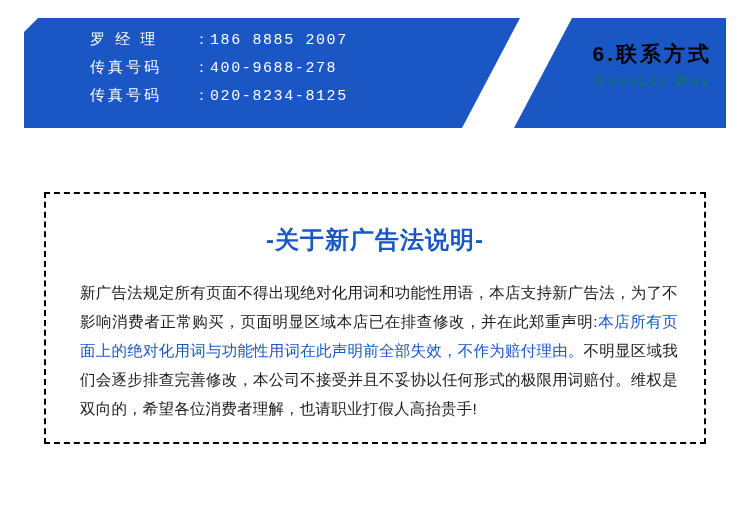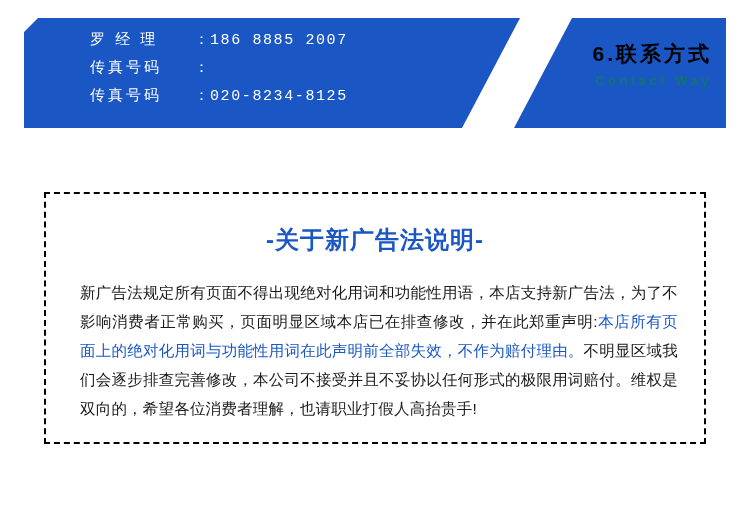--- a/index.html
+++ b/index.html
@@ -141,20 +141,21 @@
 
   <div class="contact-list">
     <div class="contact-row">
       <span class="contact-label">罗 经 理</span>
       <span class="contact-colon">：</span>
       <span class="contact-value">186 8885 2007</span>
     </div>
     <div class="contact-row">
       <span class="contact-label">传真号码</span>
       <span class="contact-colon">：</span>
+      <span class="contact-value">400-9688-278</span>
     </div>
     <div class="contact-row">
       <span class="contact-label">传真号码</span>
       <span class="contact-colon">：</span>
       <span class="contact-value">020-8234-8125</span>
     </div>
   </div>
 
   <div class="section-title-wrap">
     <div class="section-title">6.联系方式</div>

